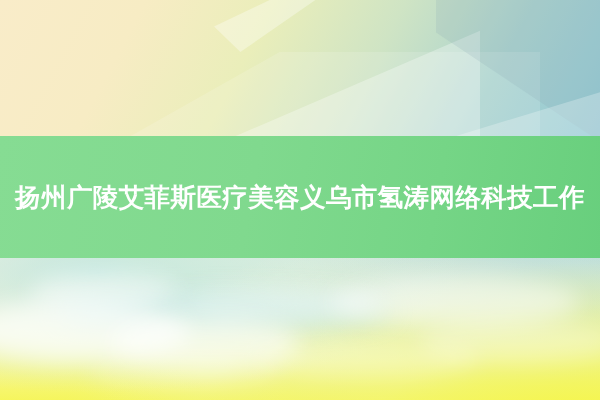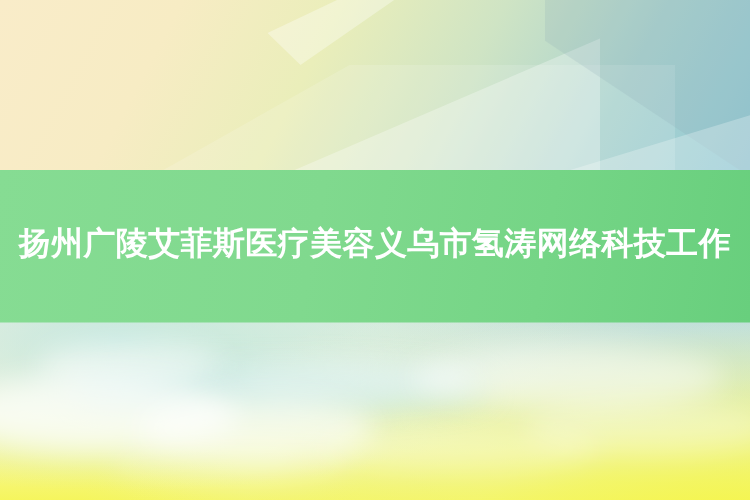--- a/index.html
+++ b/index.html
@@ -149,21 +149,21 @@
     box-sizing: border-box;
     padding: 0 4px;
   }
   .band-line {
     color: #ffffff;
     font-size: 25px;
     line-height: 26px;
     font-weight: bold;
     letter-spacing: 0.4px;
     white-space: nowrap;
-    font-family: Liberation Mono, monospace;
+    font-family: Liberation Sans, sans-serif;
   }
   .band-line.l1 { font-size: 25.5px; }
   .band-line.l2 { font-size: 25.5px; }
 </style>
 </head>
 <body>
 
 <div id="stage">
 
   <div class="bg-base"></div>

